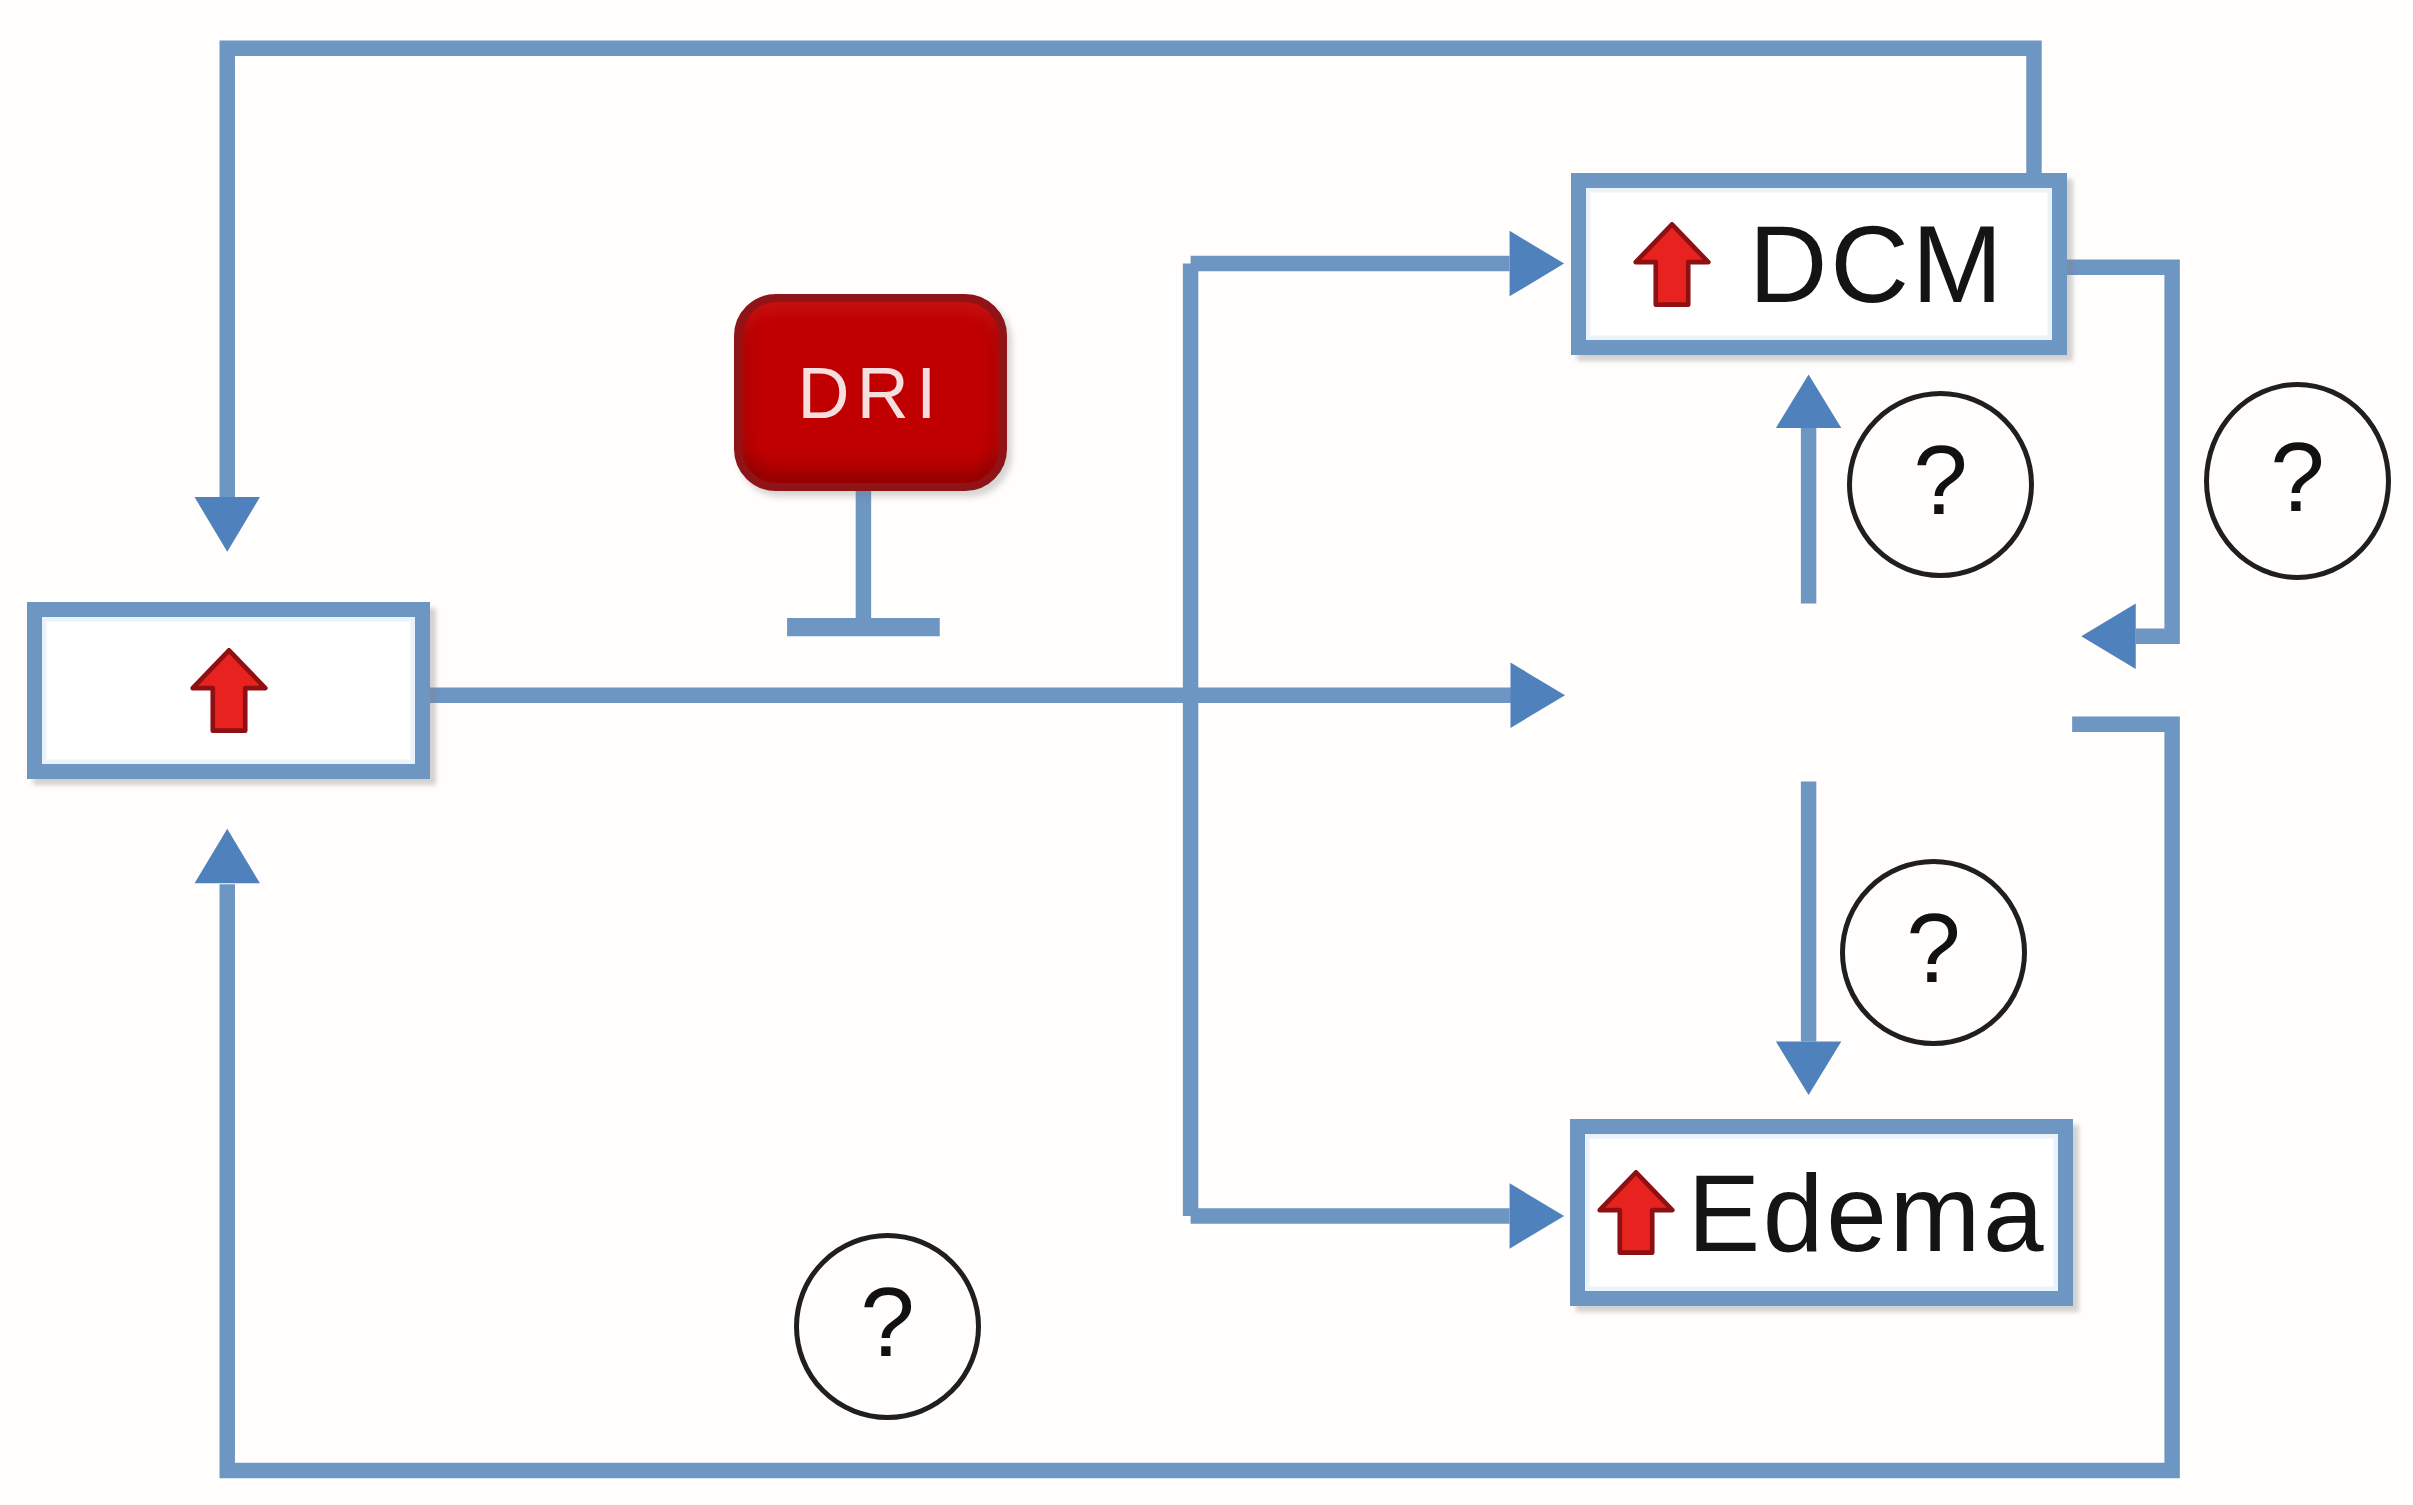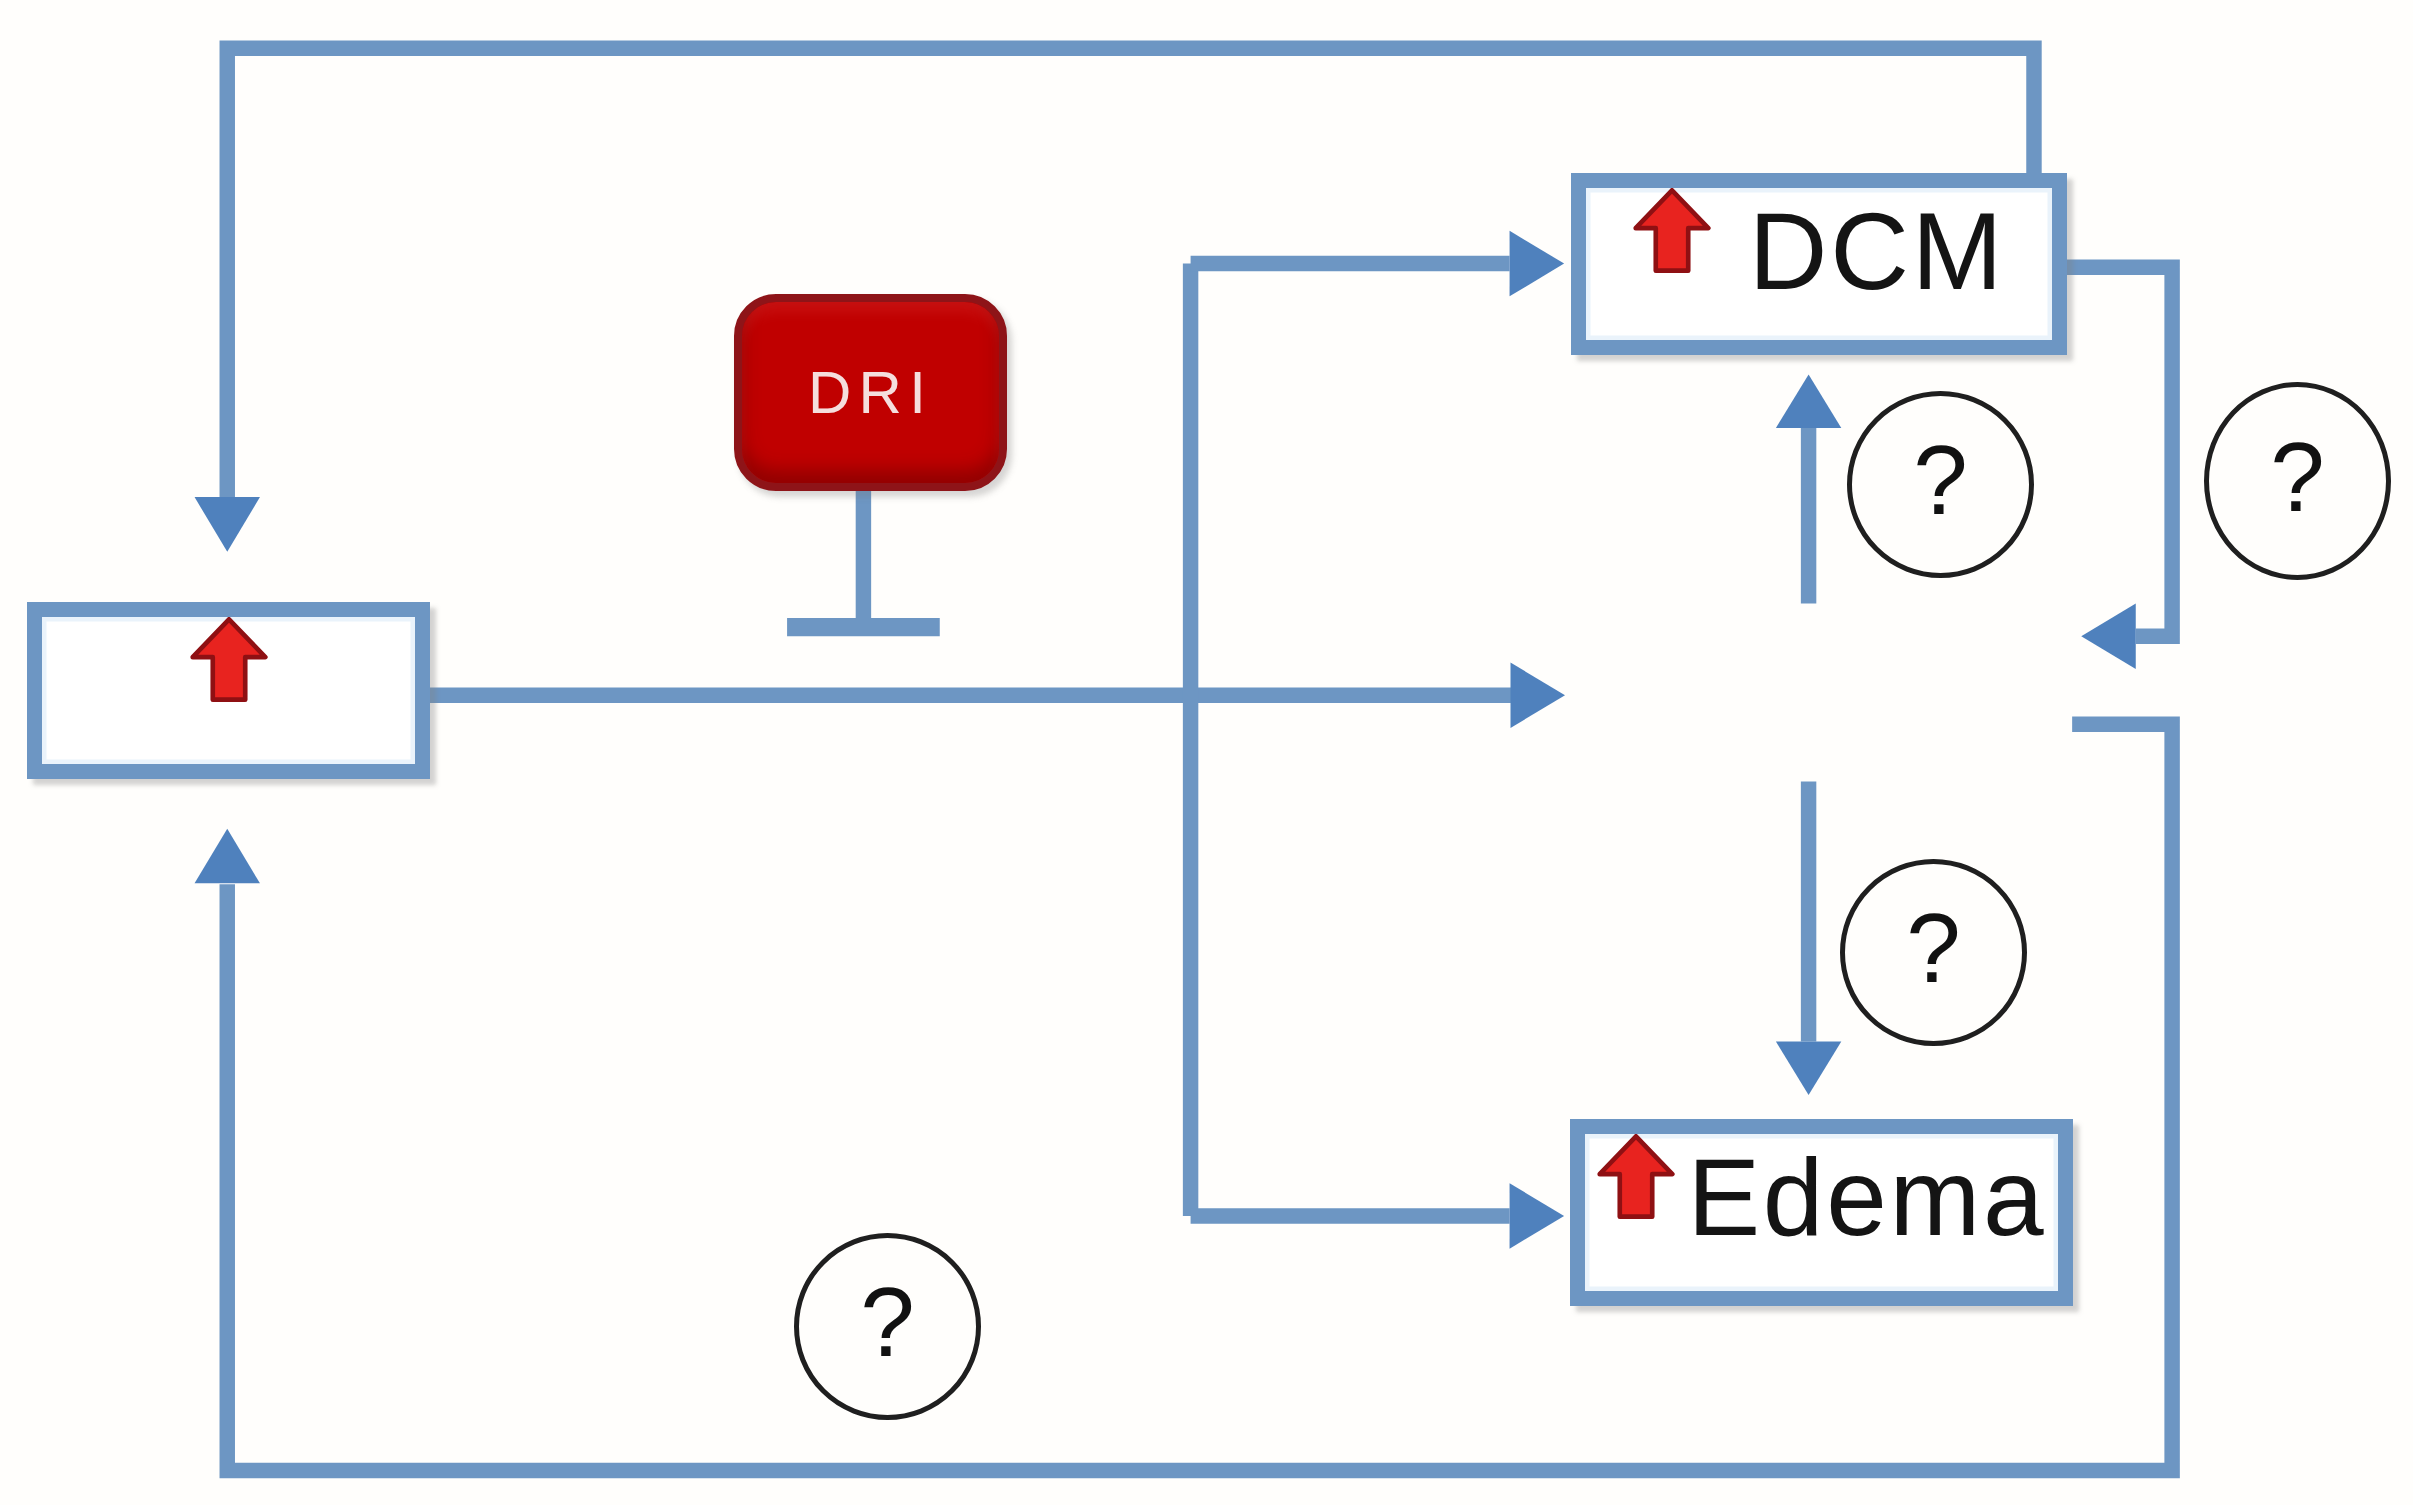--- a/index.html
+++ b/index.html
@@ -20,33 +20,33 @@
     font-family:"Liberation Sans",sans-serif;overflow:hidden;
   }
   svg.connectors{position:absolute;left:0;top:0;width:2413px;height:1505px;z-index:1;}
   .line{fill:none;stroke:var(--line-blue);stroke-width:17;stroke-linecap:butt;stroke-linejoin:miter;}
   .line--tbar{stroke-width:20;}
   .head{fill:var(--head-blue);stroke:none;}
 
   .node{
     position:absolute;z-index:2;box-sizing:border-box;background:#ffffff;
     border:15.5px solid var(--box-border);
-    display:flex;align-items:flex-start;justify-content:center;gap:38px;
+    display:flex;align-items:center;justify-content:center;gap:38px;
     color:var(--text-black);font-size:109px;letter-spacing:2.7px;
     box-shadow:6.4px 6.4px 4.5px rgba(130,130,130,0.35), inset 0 0 0 4.5px #eaf3fb;
   }
   .node--gap-small{gap:12.7px;}
   .up-arrow-icon{width:78px;height:85px;flex:0 0 auto;}
 
   .dri{
     position:absolute;z-index:2;box-sizing:border-box;
     background:var(--dri-fill);
     border:8.2px solid var(--dri-border);border-radius:42px;
     display:flex;align-items:center;justify-content:center;
-    color:var(--dri-text);font-size:60px;letter-spacing:7.3px;
+    color:var(--dri-text);font-size:72px;letter-spacing:7.3px;
     box-shadow:inset 0 -12.7px 18px rgba(60,0,0,0.35), inset 0 9px 12.7px rgba(255,120,120,0.15), 4.5px 5.5px 6.4px rgba(120,120,120,0.3);
   }
 
   .qbadge{
     position:absolute;z-index:3;box-sizing:border-box;
     border:5.5px solid var(--circle-stroke);border-radius:50%;
     display:flex;align-items:center;justify-content:center;
     color:#111;font-size:98px;font-weight:400;background:transparent;
   }
   .qbadge span{transform:translateY(-3.6px);}

